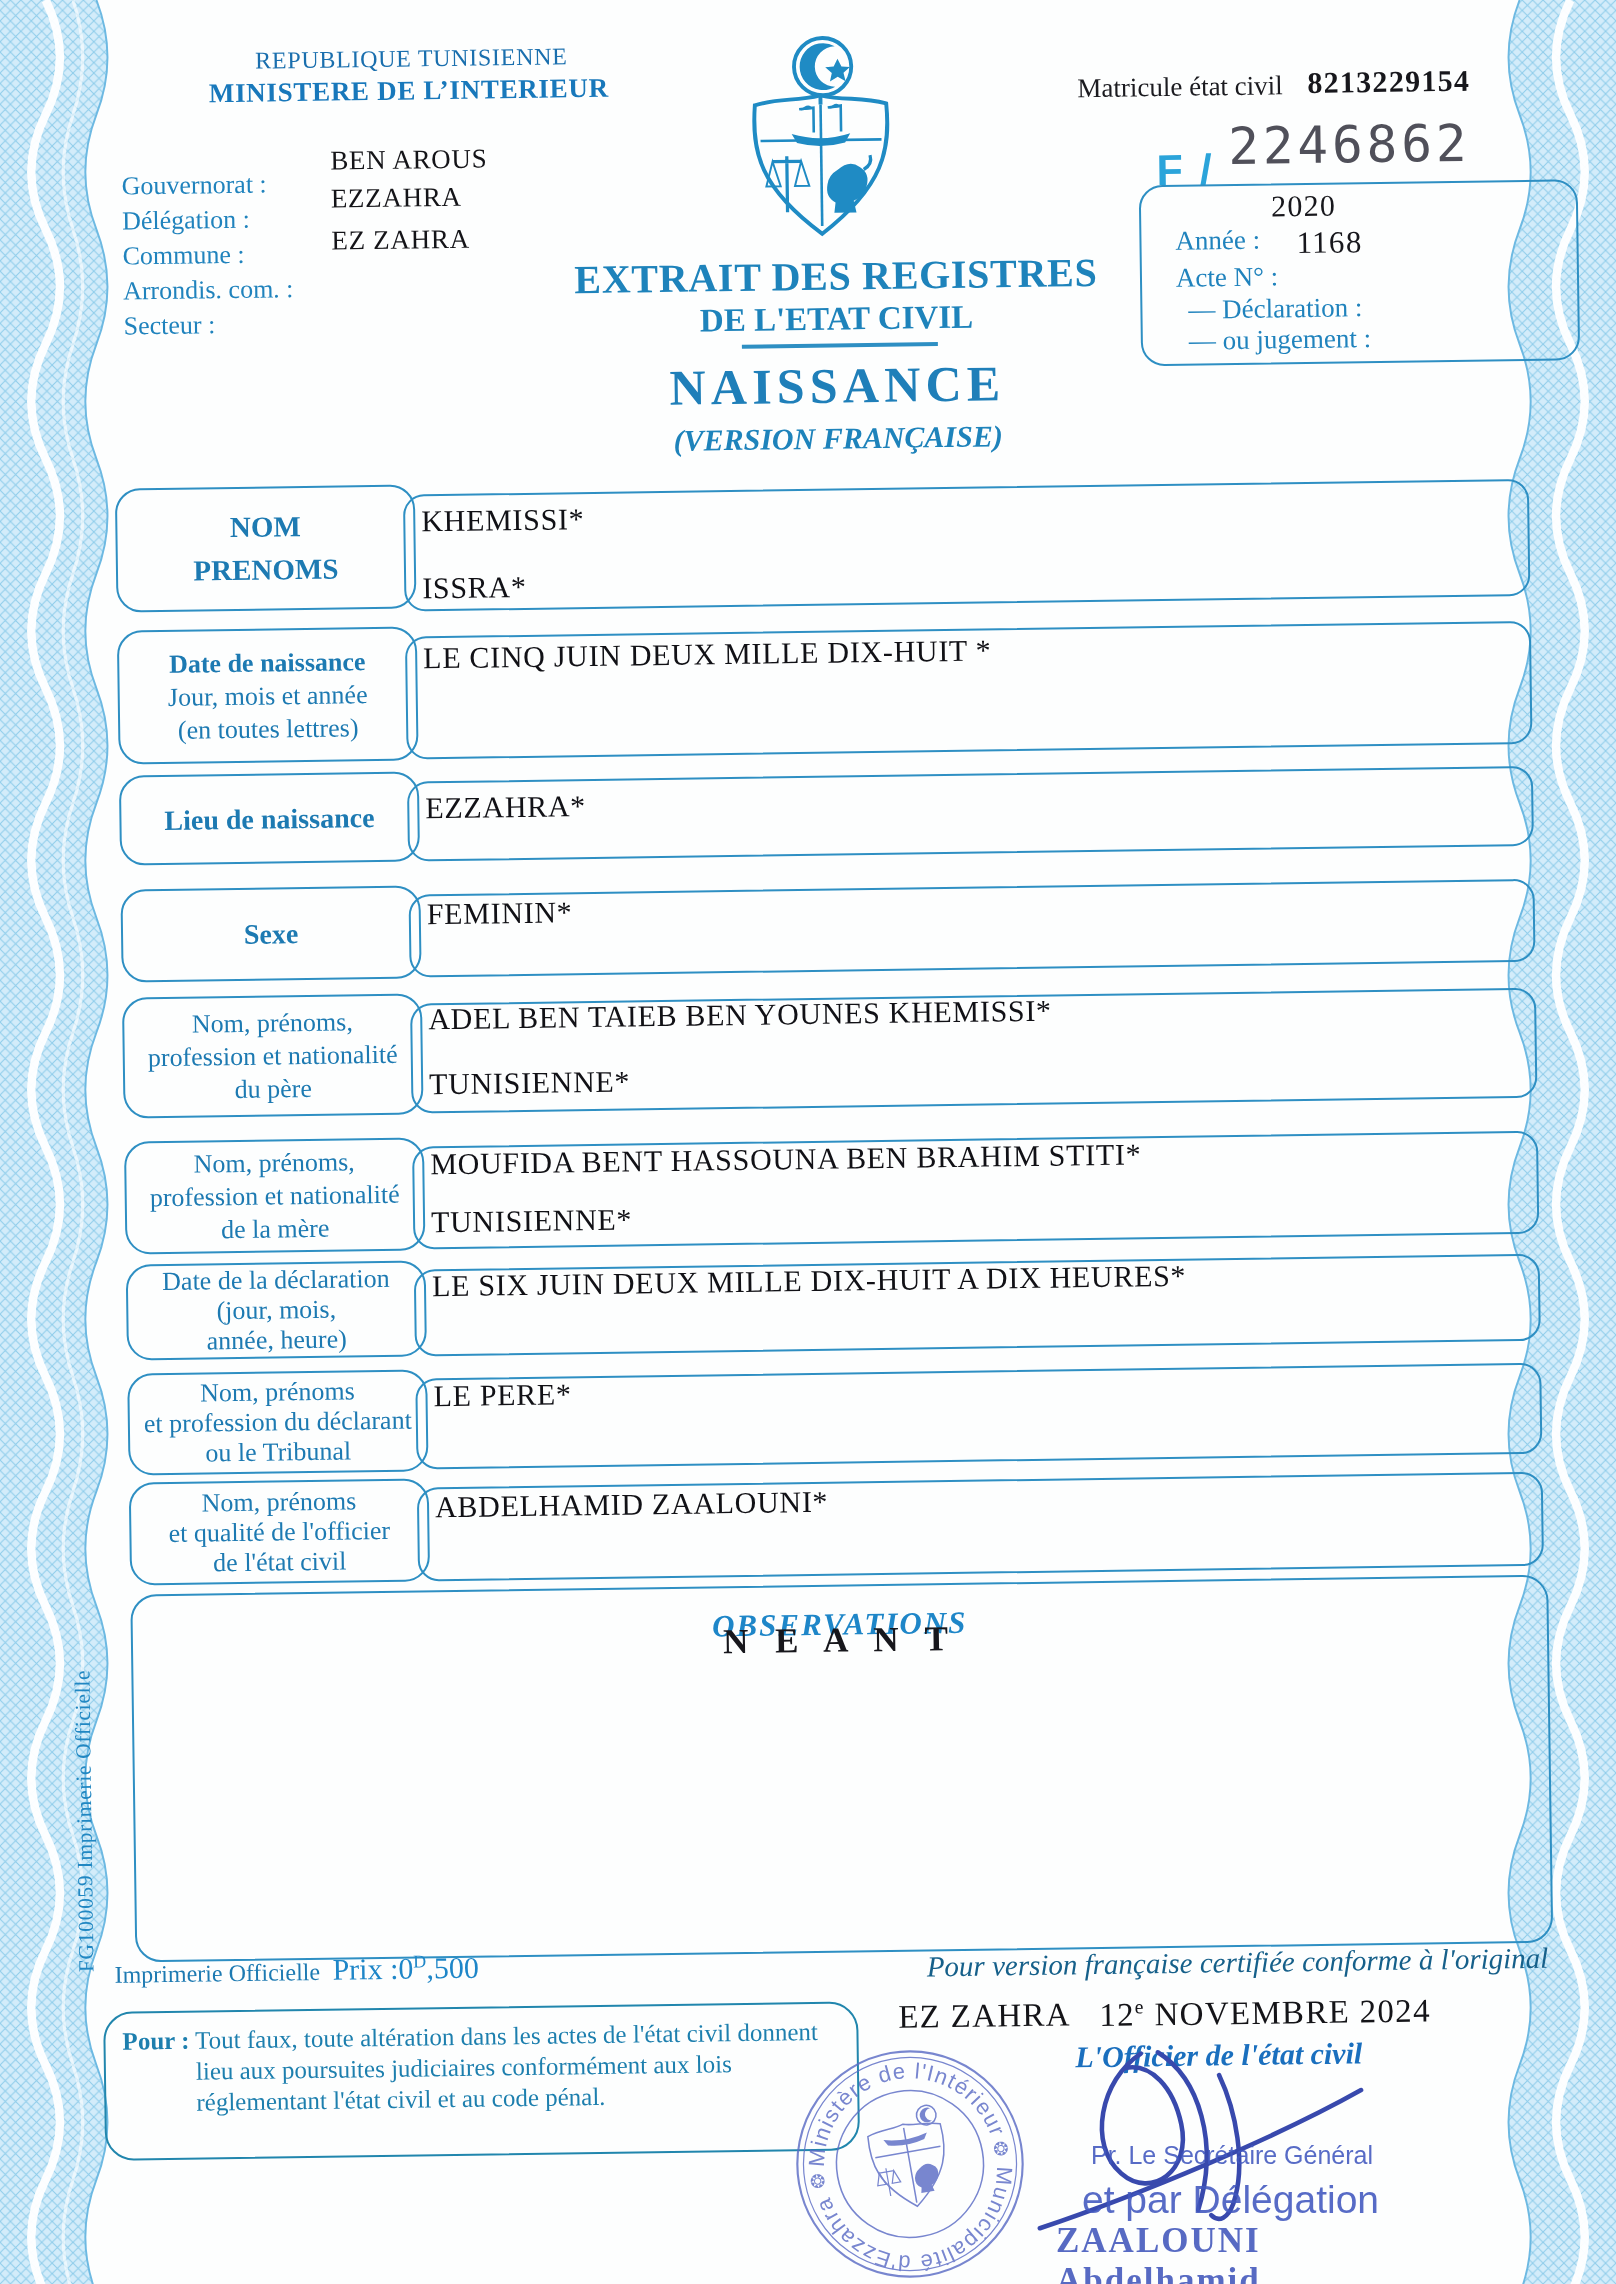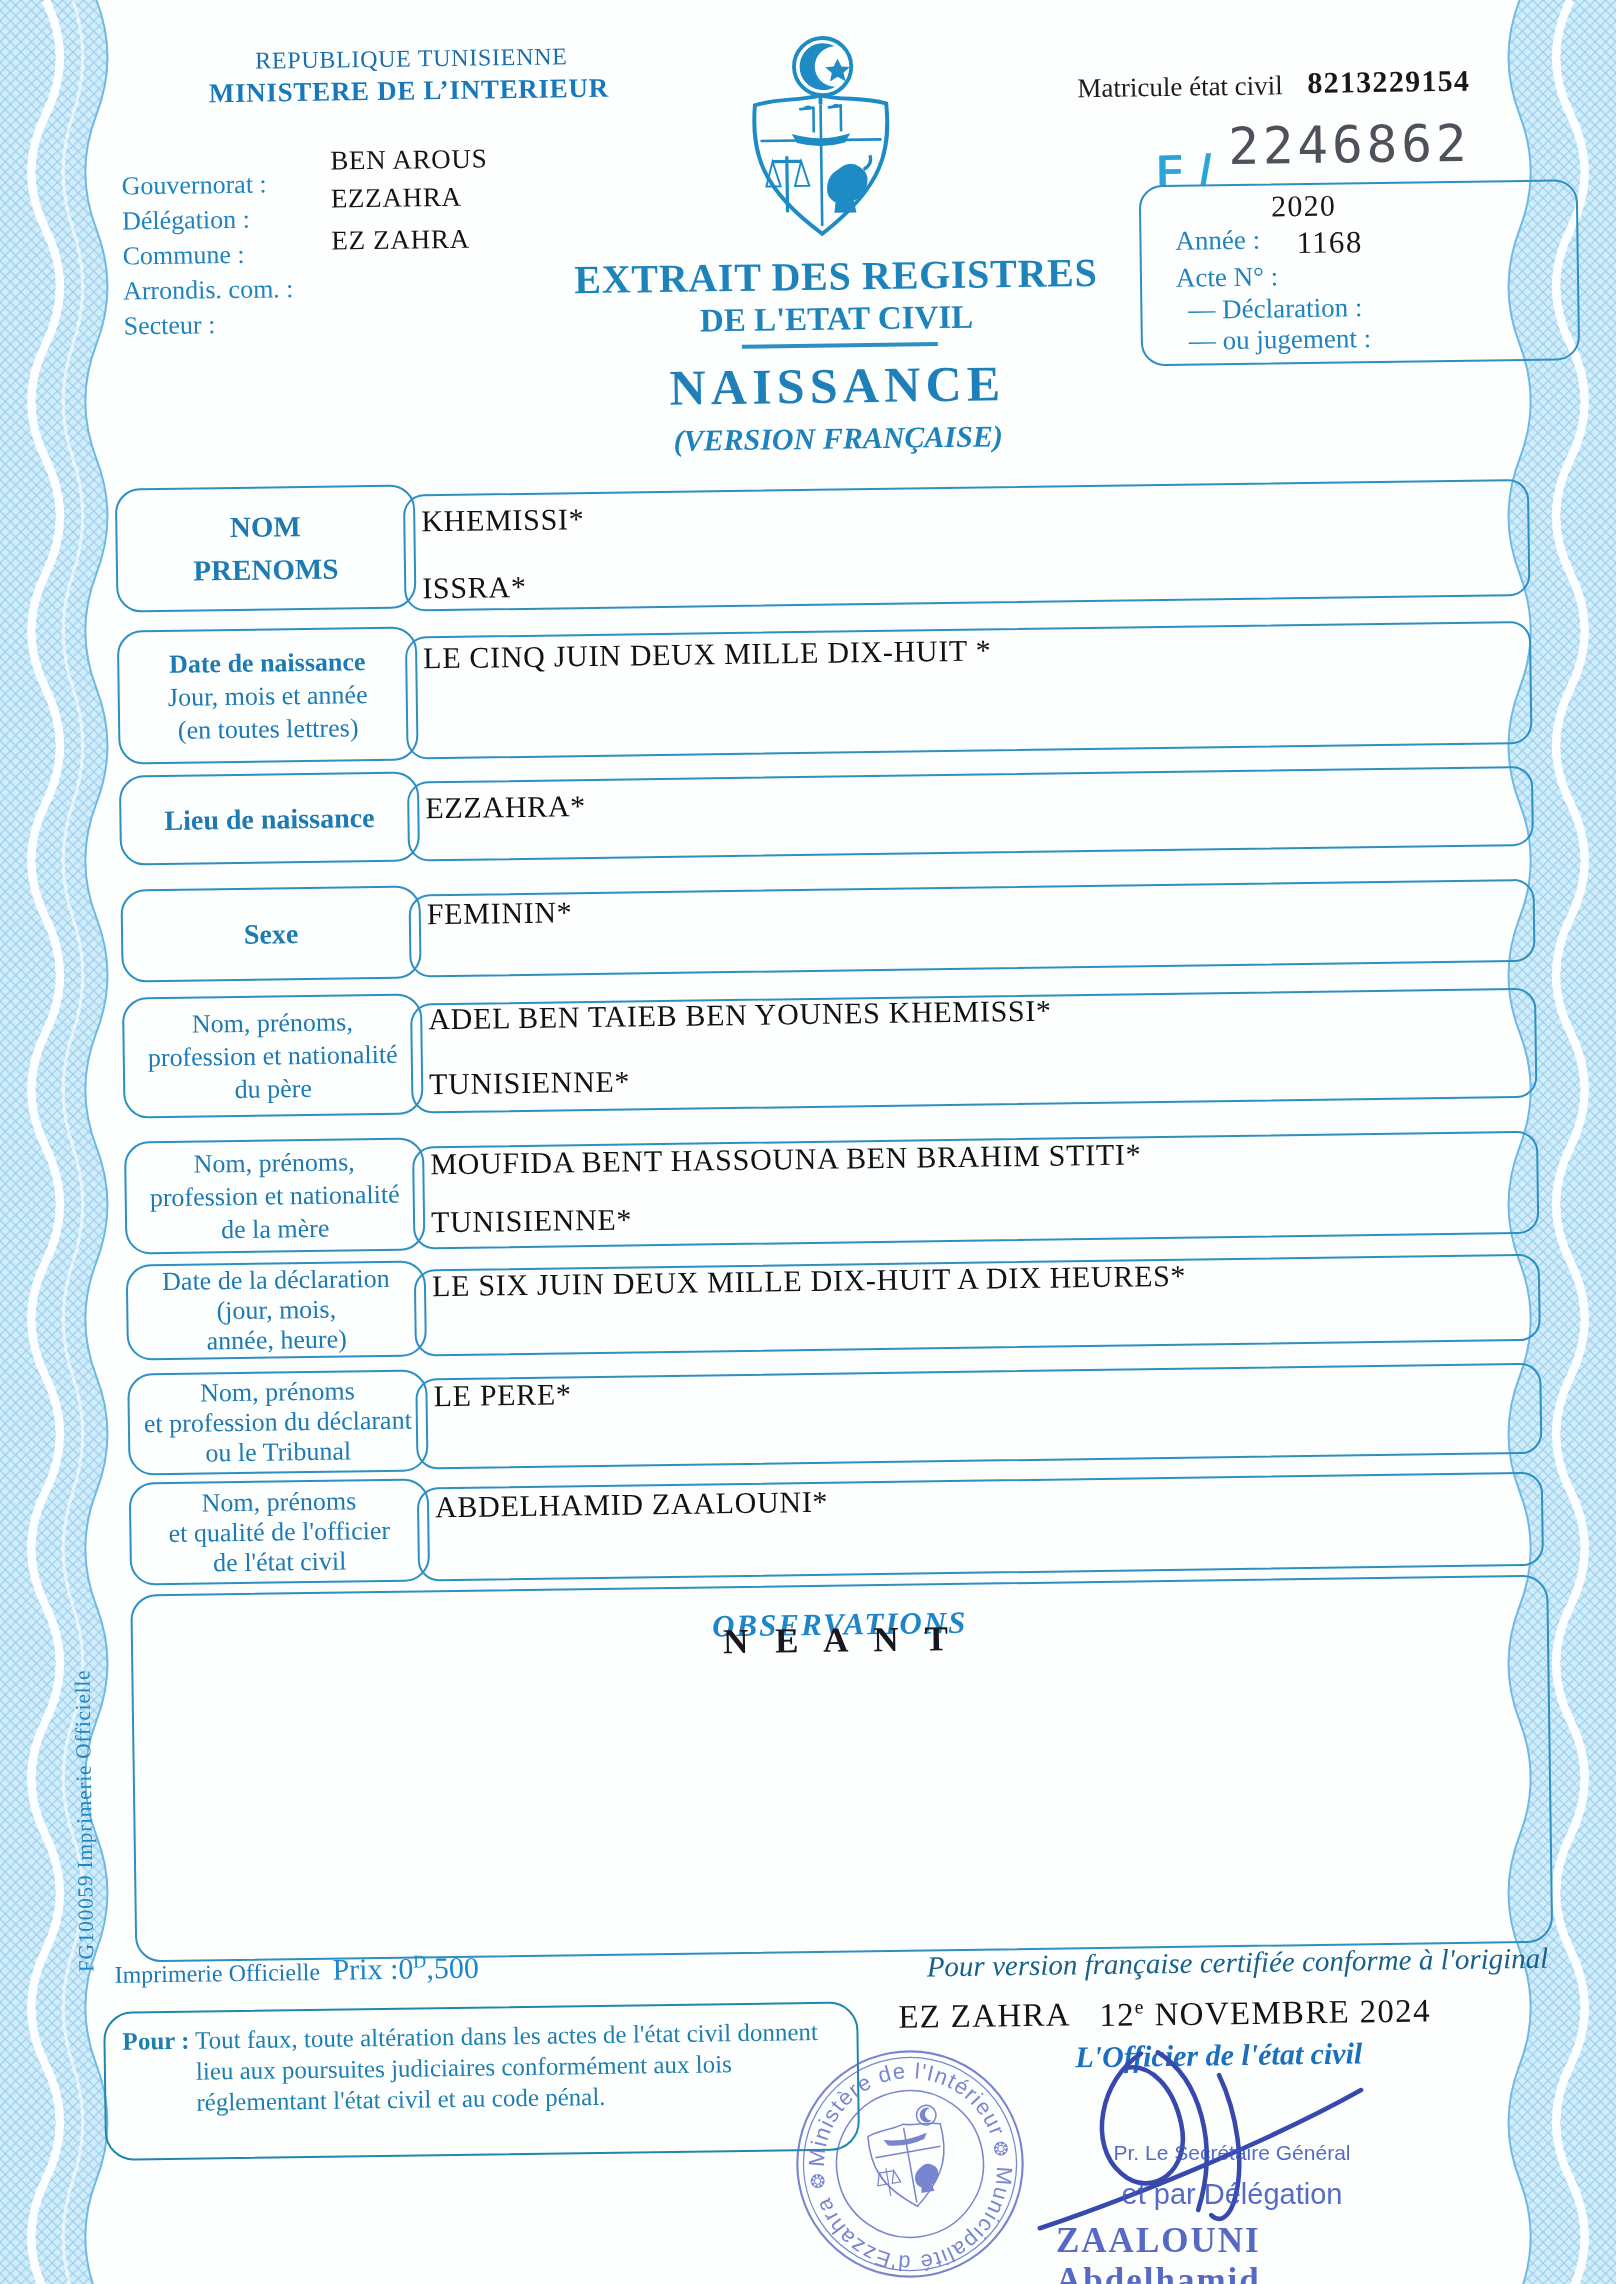--- a/index.html
+++ b/index.html
@@ -79,22 +79,22 @@
              font-size:30px;font-weight:bold;font-style:italic;color:#1a6fbe;}
   .note-box{position:absolute;left:91px;top:2002px;width:755px;height:149px;
             border:2.6px solid #2186ad;border-radius:29px;box-sizing:border-box;}
   .note-p{margin:11.7px 17px 0 17px;font-size:25px;line-height:31px;color:#1d7fae;
           padding-left:73px;text-indent:-73px;}
   .side-code{position:absolute;left:63px;top:1962px;transform:rotate(-90deg);
              transform-origin:0 0;font-size:21.5px;color:#2187c2;white-space:nowrap;letter-spacing:0.7px;}
   
   .sig-stamp{position:absolute;z-index:3;}
   .sig-line{position:absolute;font-family:"Liberation Sans",sans-serif;color:rgba(64,86,190,.88);}
-  .sig1{left:1082px;top:2141px;font-size:21px;width:300px;text-align:center;}
-  .sig2{left:1082px;top:2178px;font-size:29px;width:300px;text-align:center;}
+  .sig1{left:1082px;top:2141px;font-size:25px;width:300px;text-align:center;}
+  .sig2{left:1082px;top:2178px;font-size:39px;width:300px;text-align:left;}
   .sig-name{left:1056px;top:2221px;font-size:35px;letter-spacing:2px;color:rgba(58,80,185,.85);
             font-family:"Liberation Serif",serif;font-weight:bold;}
   .stamp-svg{position:absolute;left:782px;top:2044px;width:256px;height:240px;}
   .sign-svg{position:absolute;left:1004px;top:2039px;width:404px;height:196px;}
 </style>
 </head>
 <body>
 
 <div class="page">
 

